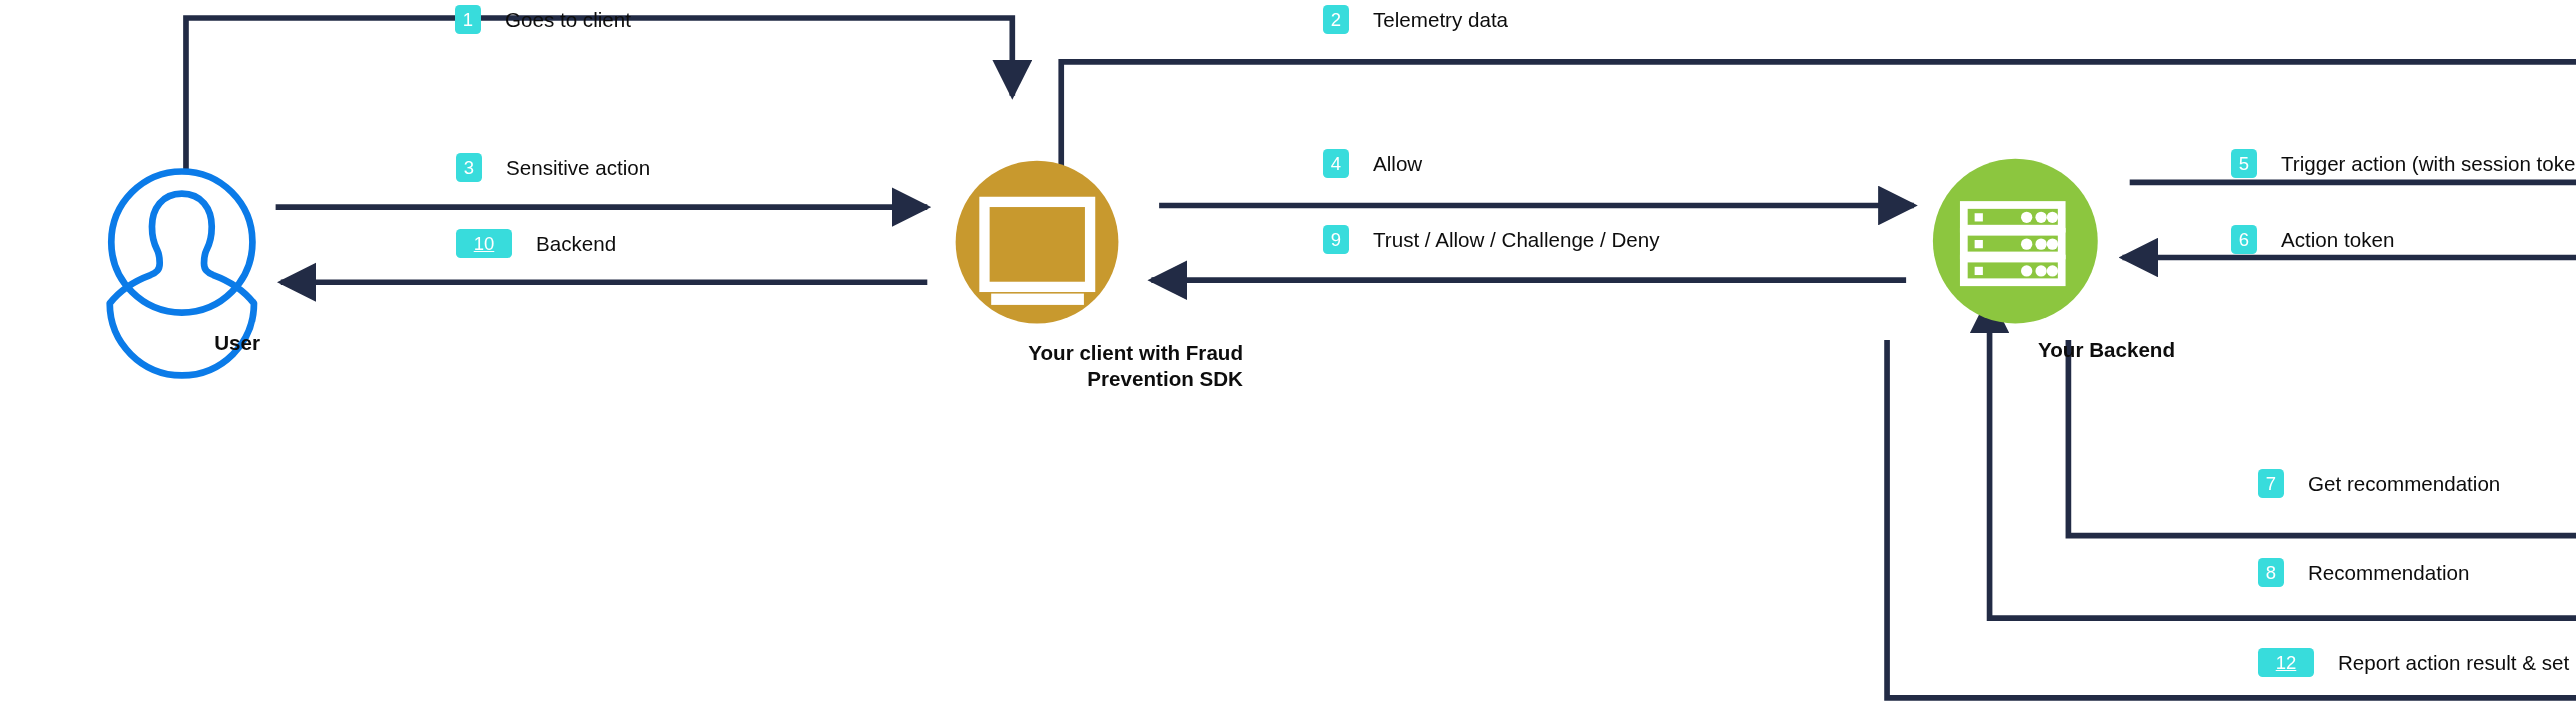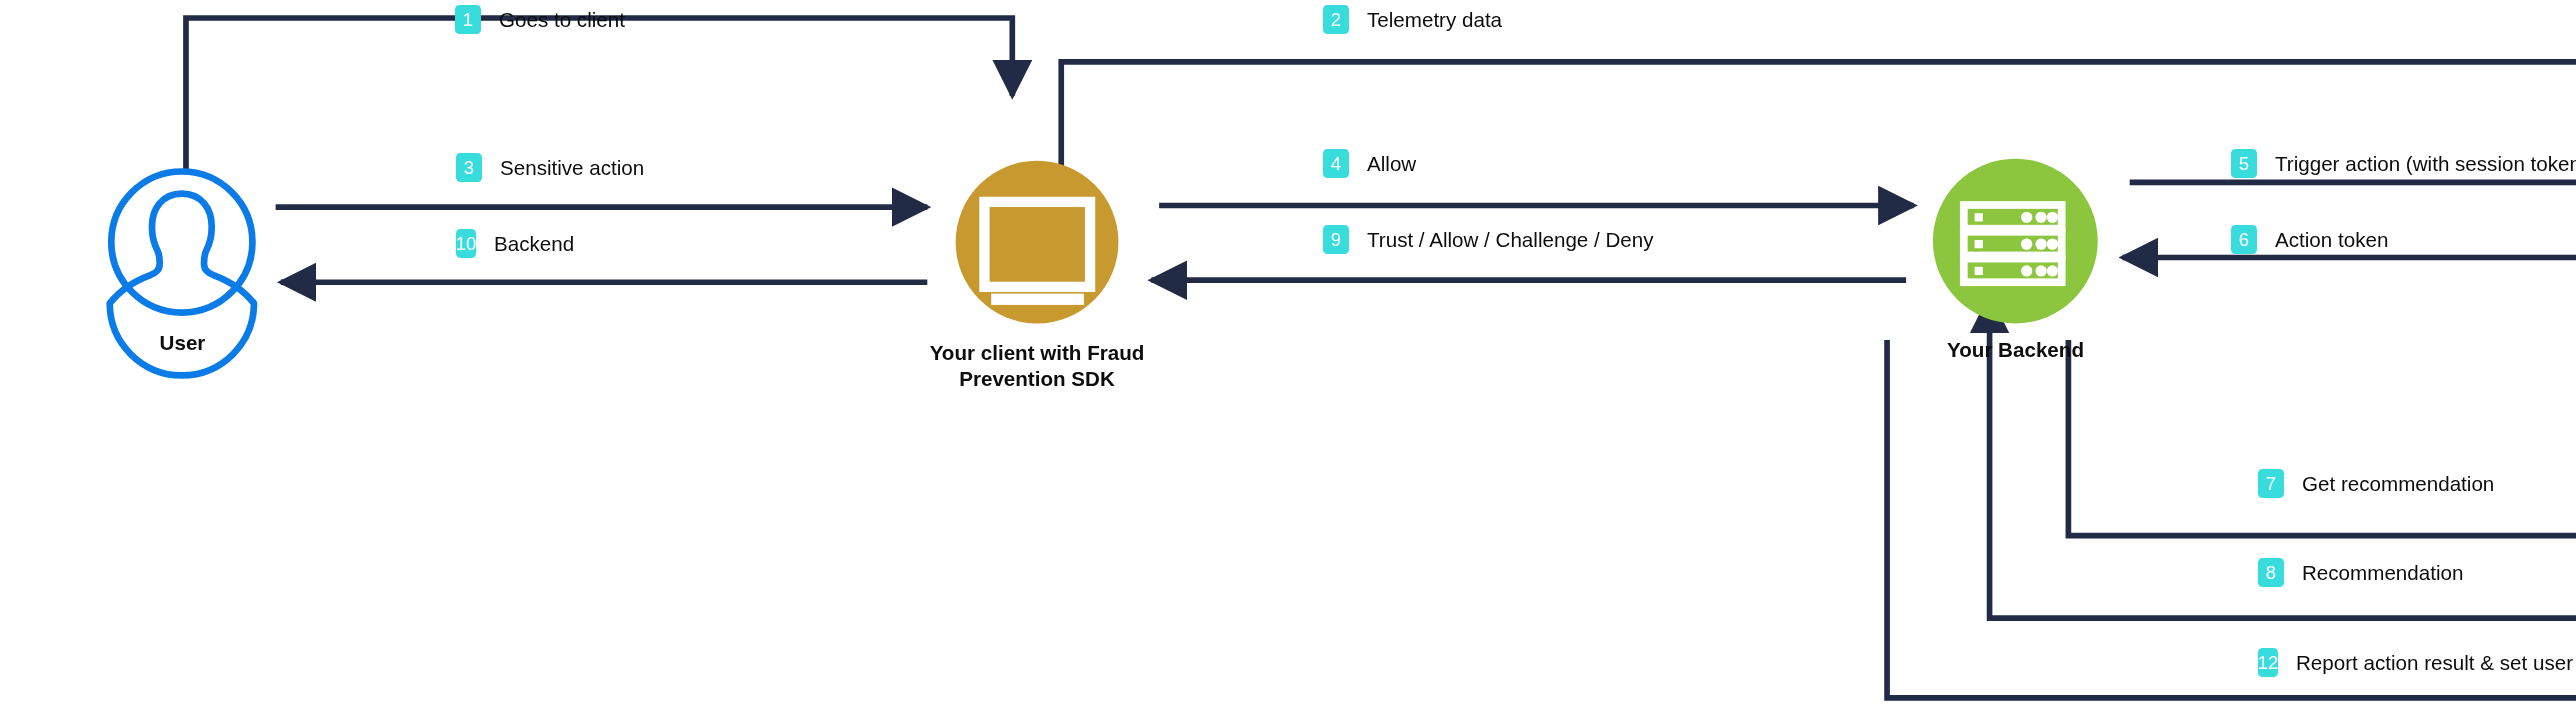--- a/index.html
+++ b/index.html
@@ -16,30 +16,30 @@
   .step{position:absolute;display:flex;align-items:center;white-space:nowrap;}
   .badge{
     background:#38DCDC;color:#ffffff;
     border-radius:4.6px;
     display:flex;align-items:center;justify-content:center;
     font-size:18.5px;font-weight:400;
     width:26px;height:29px;
     font-family:"Liberation Sans", sans-serif;
     letter-spacing:0px;
   }
-  .badge.wide{width:20px;}
+  .badge.wide{width:56px;text-decoration:underline;}
   .step-label{
-    margin-left:18px;
+    margin-left:24px;
     font-size:20.6px;color:#0d0d0d;font-weight:400;
     font-family:"Liberation Sans", sans-serif;
   }
 
   
   .node-caption{
-    position:absolute;text-align:center;
+    position:absolute;text-align:right;
     font-size:20.6px;font-weight:bold;color:#0d0d0d;
     line-height:1.28;white-space:pre-line;
     font-family:"Liberation Sans", sans-serif;
   }
 </style>
 </head>
 <body>
 
 <div id="diagram-root">
 

